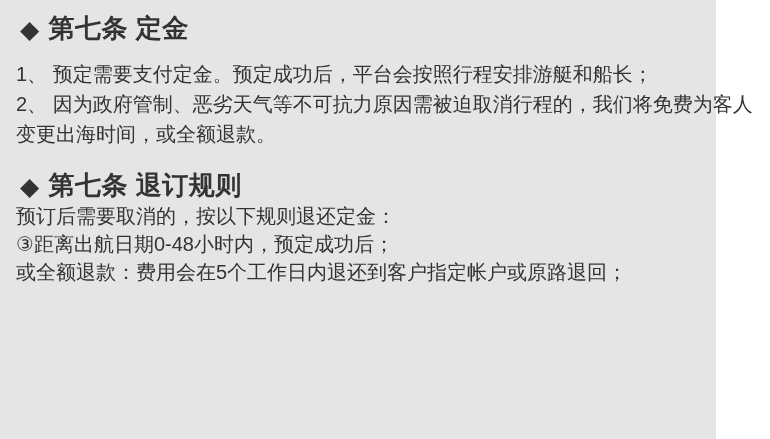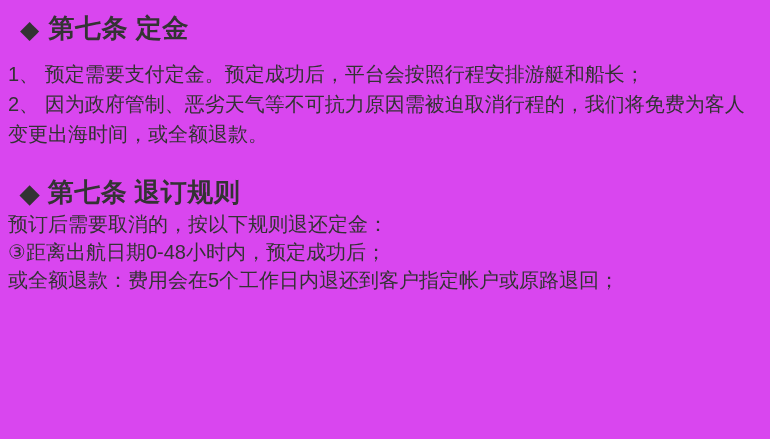--- a/index.html
+++ b/index.html
@@ -7,66 +7,65 @@
       padding: 0;
       background: #ffffff;
       width: 770px;
       height: 439px;
       overflow: hidden;
       font-family: "Liberation Sans", "DejaVu Sans", sans-serif;
       color: #333333;
     }
     .doc {
       box-sizing: border-box;
-      width: 770px;
+      width: 716px;
       height: 439px;
       padding-top: 12px;
-      background: #d946ef;
+      background: #e5e5e5;
     }
     .heading {
       margin: 0;
       padding-left: 20px;
       font-size: 26px;
       line-height: 32px;
       font-weight: 700;
       color: #333333;
       letter-spacing: 0.5px;
       white-space: nowrap;
     }
     .heading .diamond {
       display: inline-block;
       font-size: 25px;
       margin-right: 1px;
       vertical-align: -1px;
       color: #333333;
     }
     .lines {
       margin: 0;
-      padding-left: 8px;
+      padding-left: 16px;
       font-size: 20px;
       font-weight: 400;
       color: #333333;
     }
     .lines .textline {
       white-space: nowrap;
     }
     .deposit-lines {
       margin-top: 14px;
       line-height: 30px;
     }
     .cancel-lines {
       margin-top: 0;
       line-height: 28px;
     }
     .heading-deposit {
       margin-top: 0;
     }
     .heading-cancel {
-      margin-top: 28px;
-      font-family: Liberation Serif, serif;
+      margin-top: 20px;
     }
   </style>
 </head>
 <body>
 
 <div class="doc">
 
   <div class="section">
     <h2 class="heading heading-deposit">
       <span class="diamond">◆</span>

